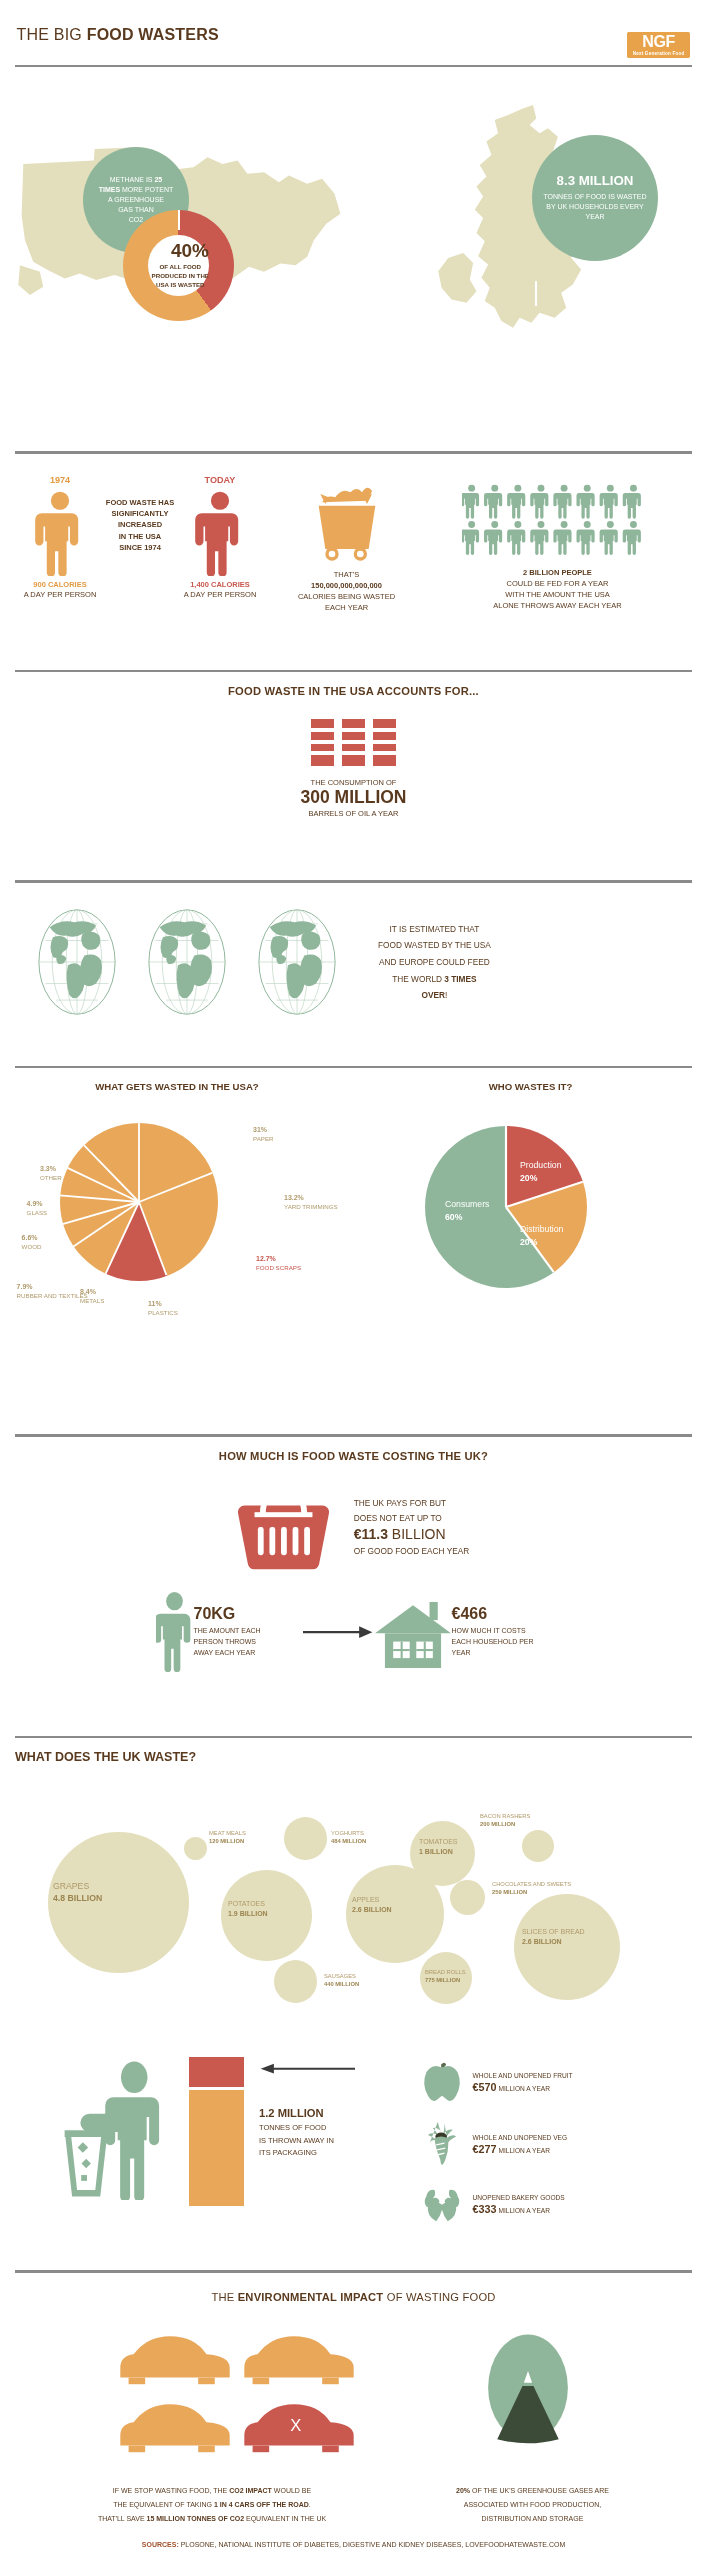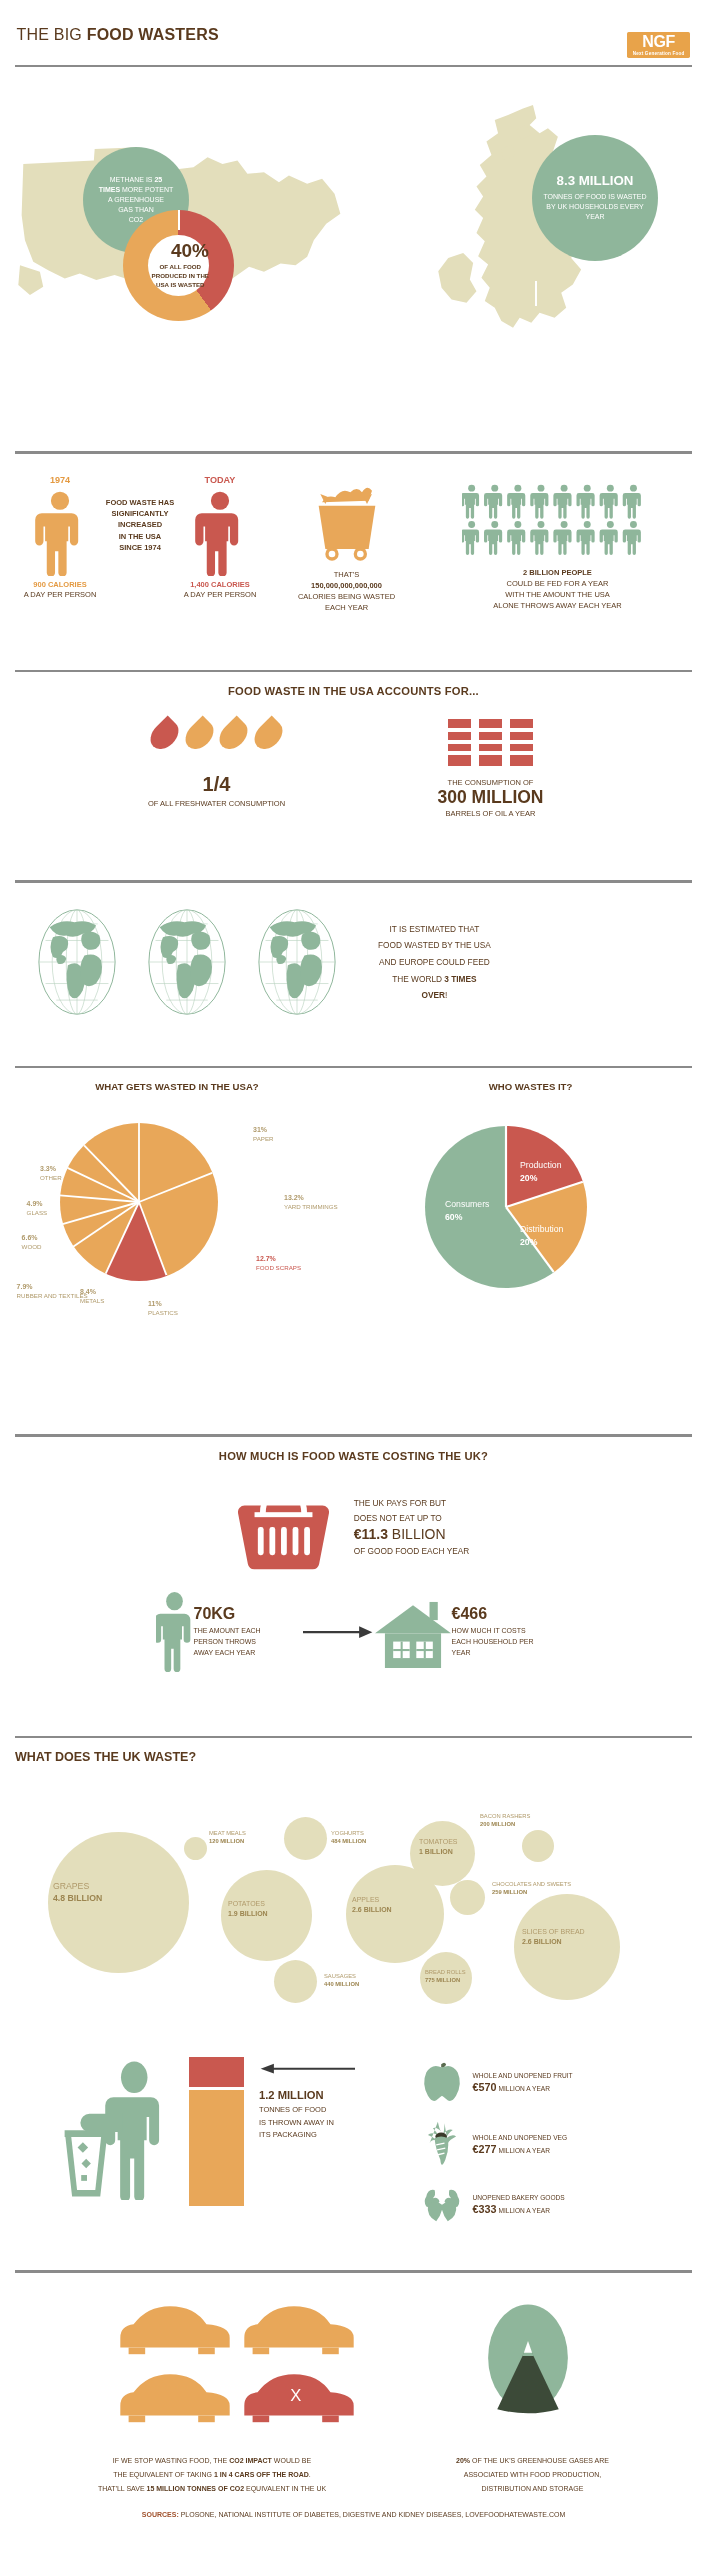--- a/index.html
+++ b/index.html
@@ -319,32 +319,20 @@
     </div>
   </div>
 
   <div class="rule"></div>
 
   <div class="sec s3">
     <div class="h2">FOOD WASTE IN THE USA ACCOUNTS FOR...</div>
 
     <div style="display:flex; justify-content:center; gap:75px; padding-top:21.6px;">
 
-      <div style="width:199px;">
-        <div style="display:flex; justify-content:center; gap:11.6px;">
-          <div class="drop" style="background:#c9584f;"></div>
-          <div class="drop" style="background:#e8a759;"></div>
-          <div class="drop" style="background:#e8a759;"></div>
-          <div class="drop" style="background:#e8a759;"></div>
-        </div>
-        <div class="cen" style="margin-top:21.6px;">
-          <div style="font-size:20px;font-weight:700;">1/4</div>
-          <div style="font-size:7.5px;margin-top:3.3px;">OF ALL FRESHWATER CONSUMPTION</div>
-        </div>
-      </div>
 
       <div style="width:199px;">
         <div style="display:flex; justify-content:center; gap:8.3px;">
           <div class="barrel">
               <i style="top:9.1px"></i>
               <i style="top:21px"></i>
               <i style="top:32px"></i>
             </div>
           <div class="barrel">
               <i style="top:9.1px"></i>
@@ -691,21 +679,21 @@
         <div style="height:30px;background:#c9584f;"></div>
         <div style="height:2.5px;background:#fff;"></div>
         <div style="height:116px;background:#e8a759;"></div>
       </div>
 
       <div style="margin-top:13.3px;">
         <svg width="96" height="13.3" viewBox="0 0 116 16" style="display:block;">
           <line x1="116" y1="8" x2="16" y2="8" stroke="#3a3a3a" stroke-width="2.4"></line>
           <path d="M18 2 L2 8 L18 14 Z" fill="#3a3a3a"></path>
         </svg>
-        <div class="pkgtxt" style="margin-top:10px; width:125px;">
+        <div class="pkgtxt" style="margin-top:28px; width:125px;">
           <div class="n">1.2 MILLION</div>
           <div>TONNES OF FOOD</div>
           <div>IS THROWN AWAY IN</div>
           <div>ITS PACKAGING</div>
         </div>
       </div>
 
       <div style="flex:1; padding-left:21.6px; padding-top:11.6px;">
         <div class="fooditem">
           <svg width="42" height="43" viewBox="0 0 50 52">
@@ -749,20 +737,23 @@
             <div class="t2"><span>€333</span><small> MILLION A YEAR</small></div>
           </div>
         </div>
       </div>
     </div>
   </div>
 
   <div class="rule"></div>
 
   <div class="sec s9">
+    <div class="h2" style="padding-top:18.3px;">
+      <span style="font-weight:400;">THE </span><b>ENVIRONMENTAL IMPACT</b><span style="font-weight:400;"> OF WASTING FOOD</span>
+    </div>
 
     <div style="display:flex; justify-content:center; gap:100px; padding-top:28px;">
 
       <div style="width:249px;">
         <div style="display:flex; gap:8.3px; justify-content:center;">
           <svg width="116" height="60" viewBox="0 0 140 72">
             <path fill="#e8a759" d="M4 44 q0 -14 16 -16 q16 -22 44 -22 q30 0 44 22 q28 2 28 16 l0 12 h-132 z"></path>
             <rect x="14" y="56" width="20" height="8" fill="#e8a759"></rect>
             <rect x="98" y="56" width="20" height="8" fill="#e8a759"></rect>
           </svg>

